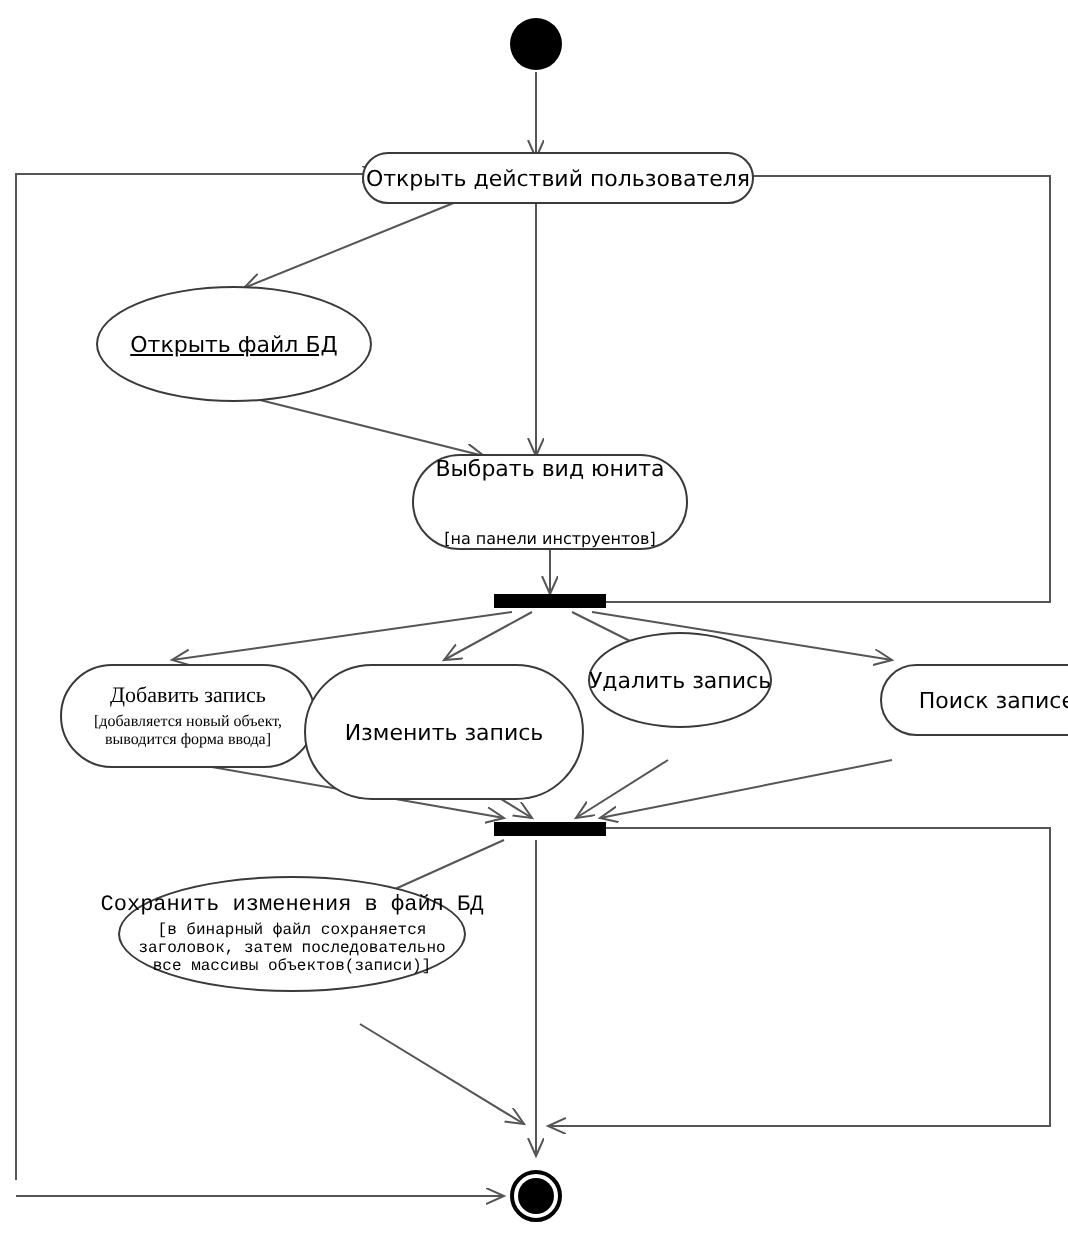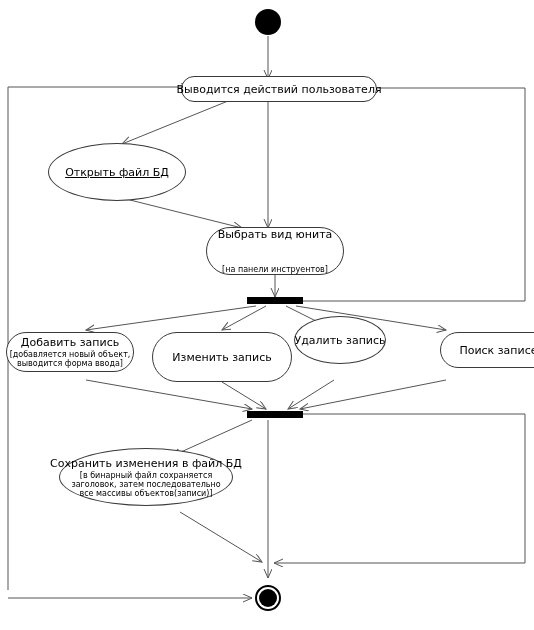--- a/index.html
+++ b/index.html
@@ -136,55 +136,55 @@
 
       <polyline points="303,301 525,301 525,88 356,88" marker-end="url(#ah)"></polyline>
 
       <polyline points="303,414 525,414 525,563 274,563" marker-end="url(#ah)"></polyline>
     </g>
   </svg>
 
   <div class="start-node" style="left:255px; top:9px;"></div>
 
   <div class="node pill" style="left:181px; top:76px; width:196px; height:26px;">
-    <div class="title">Выводится действий пользователя</div>
+    <div class="title">Открыть действий пользователя</div>
   </div>
 
   <div class="node ellipse" style="left:48px; top:143px; width:138px; height:58px;text-decoration:underline;">
     <div class="title">Открыть файл БД</div>
   </div>
 
   <div class="node pill" style="left:206px; top:227px; width:138px; height:48px;justify-content:space-between;">
     <div class="title">Выбрать вид юнита</div>
     <div class="note">[на панели инструентов]</div>
   </div>
 
   <div class="bar" style="left:247px; top:297px; width:56px; height:7px;"></div>
 
-  <div class="node pill" style="left:6px; top:332px; width:128px; height:40px;">
+  <div class="node pill" style="left:30px; top:332px; width:128px; height:52px;font-family:Liberation Serif, serif;">
     <div class="title">Добавить запись</div>
     <div class="note">[добавляется новый объект,
 выводится форма ввода]</div>
   </div>
 
-  <div class="node pill" style="left:152px; top:332px; width:140px; height:50px;">
+  <div class="node pill" style="left:152px; top:332px; width:140px; height:68px;">
     <div class="title">Изменить запись</div>
   </div>
 
   <div class="node ellipse" style="left:294px; top:316px; width:92px; height:48px;">
     <div class="title">Удалить запись</div>
   </div>
 
   <div class="node pill" style="left:416px; top:332px; width:124px; height:36px;margin-left:24px;">
     <div class="title">Поиск записей</div>
   </div>
 
   <div class="bar" style="left:247px; top:411px; width:56px; height:7px;"></div>
 
-  <div class="node ellipse" style="left:59px; top:448px; width:174px; height:58px;">
+  <div class="node ellipse" style="left:59px; top:438px; width:174px; height:58px;font-family:Liberation Mono, monospace;">
     <div class="title">Сохранить изменения в файл БД</div>
     <div class="note">[в бинарный файл сохраняется
 заголовок, затем последовательно
 все массивы объектов(записи)]</div>
   </div>
 
   <div class="end-node" style="left:255px; top:585px;"></div>
 
 </div>
 

